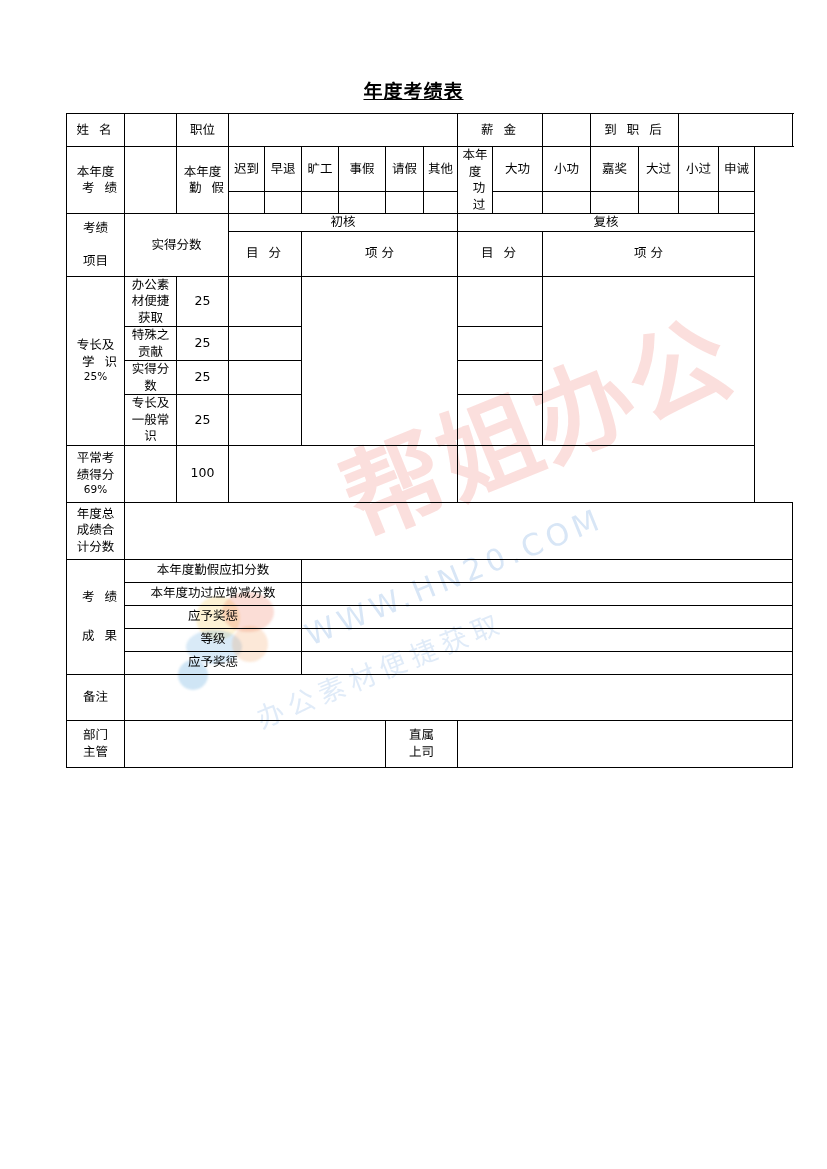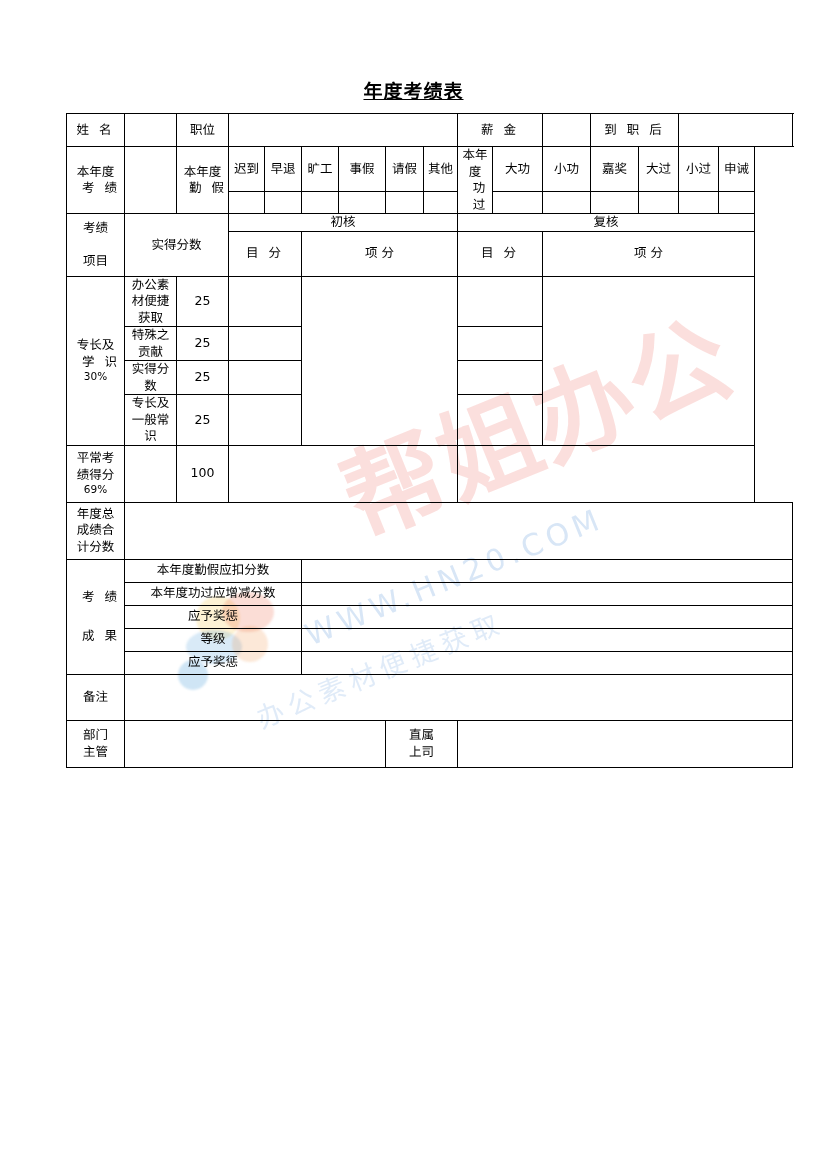--- a/index.html
+++ b/index.html
@@ -227,21 +227,21 @@
         <td colspan="2" style="height:44px" class="sp2">目 分</td>
         <td colspan="4">项        分</td>
         <td colspan="2" class="sp2">目 分</td>
         <td colspan="5">项        分</td>
       </tr>
 
       <tr>
         <td rowspan="4">
           <div>专长及</div>
           <div class="sp2">学 识</div>
-          <div class="pct">30%</div>
+          <div class="pct">25%</div>
         </td>
         <td style="height:22px">办公素材便捷获取</td>
         <td class="num">25</td>
         <td colspan="2"></td>
         <td colspan="4" rowspan="4"></td>
         <td colspan="2"></td>
         <td colspan="5" rowspan="4"></td>
       </tr>
       <tr>
         <td style="height:22px">特殊之贡献</td>

